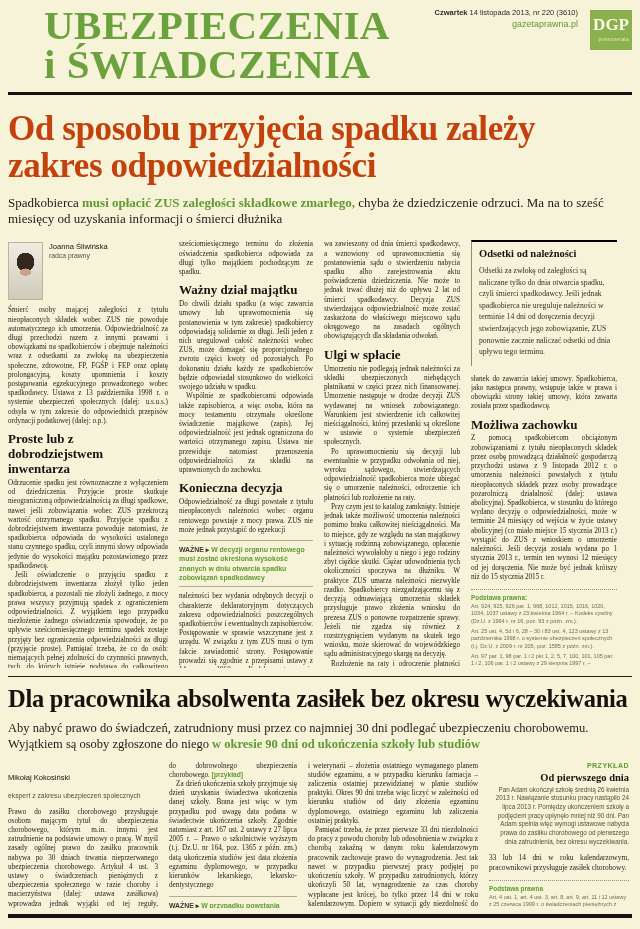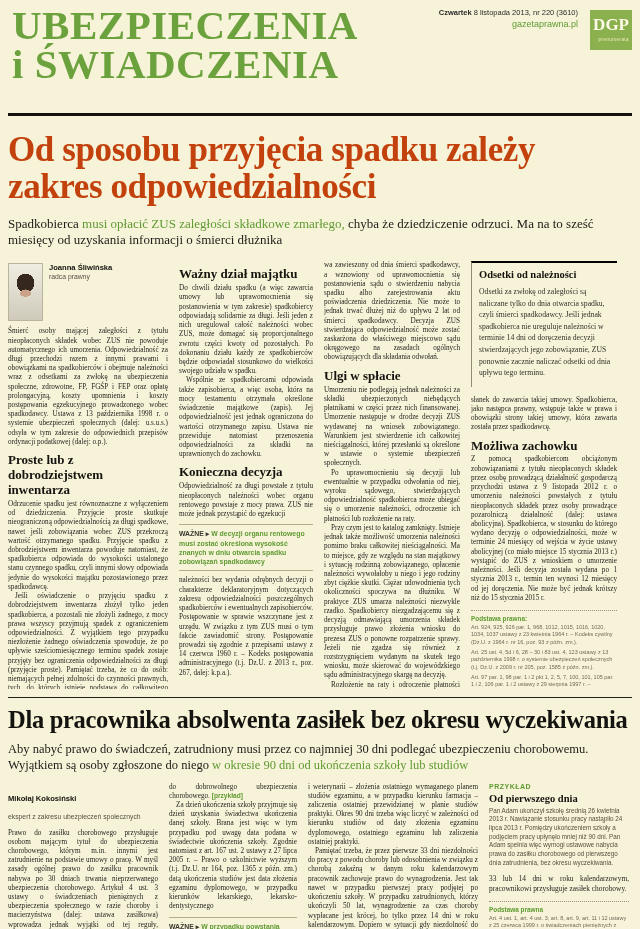--- a/index.html
+++ b/index.html
@@ -1,52 +1,52 @@
 <!DOCTYPE html>
 <html lang="pl"><head>
 <meta charset="utf-8">
 <style>
   html,body{margin:0;padding:0;}
   .page{position:relative;width:640px;height:929px;background:#f7f3d8;overflow:hidden;
         font-family:"Liberation Serif",serif;color:#262421;box-sizing:border-box;padding:0 8px;}
   
-  .masthead{position:relative;height:113px;}
+  .masthead{position:relative;height:92px;margin-left:32px;}
   .mast-title{position:absolute;left:4px;top:6px;color:#6ca23e;font-weight:bold;
               font-size:41px;line-height:.95;letter-spacing:.5px;}
   .mast-right{position:absolute;right:54px;top:8px;text-align:right;font-family:"Liberation Sans",sans-serif;}
   .dateline{font-size:7.5px;color:#2b2b2b;}
   .dateline b{font-weight:bold;}
   .site{font-size:9px;color:#5f9a32;margin-top:2px;}
   .logo{position:absolute;right:0;top:10px;width:42px;height:40px;background:#8ab14e;
         text-align:right;box-sizing:border-box;padding:3px 3px 0 0;}
   .logo-dgp{font-family:Liberation Serif, serif;color:#fdfbe8;font-size:17px;font-weight:bold;line-height:1.4;}
   .logo-sub{font-family:"Liberation Sans",sans-serif;color:#f0e8c0;font-size:4.6px;letter-spacing:.4px;}
   .mast-rule{height:3px;background:#15130f;margin:0 0 0 0;}
   
   .headline1{font-size:35px;line-height:1.05;font-weight:bold;color:#c2410c;
              letter-spacing:-.4px;margin:16px 0 10px 0;max-width:620px;}
   .standfirst{font-size:13px;line-height:1.3;color:#1d1b18;margin:0 0 12px 0;}
-  .green-b{color:#5f9a32;font-weight:normal;}
+  .green-b{color:#5f9a32;font-weight:bold;}
   
   .cols{display:flex;gap:11px;}
   .cols-top{height:428px;overflow:hidden;}
   .tcol{flex:none;overflow:hidden;text-align:justify;}
   .c1{width:160px;} .c2{width:134px;} .c3{width:136px;} .c4{width:146px;}
   .body-p{font-size:7.2px;line-height:1.28;margin:0 0 3px 0;}
   .body-p + .body-p{text-indent:7px;margin-top:-3px;}
   .colhead{font-family:"Liberation Serif",serif;font-weight:bold;font-size:13px;
            line-height:1.15;margin:6px 0 2px 0;text-align:left;color:#15130f;}
   
   .author{display:flex;gap:6px;margin:2px 0 6px 0;font-family:"Liberation Sans",sans-serif;text-align:left;}
   .photo{width:33px;height:56px;flex:none;border:1px solid #b9b49a;
          background:
            radial-gradient(ellipse 9px 6px at 50% 52%, #caa289 60%, rgba(0,0,0,0) 61%),
            radial-gradient(ellipse 14px 15px at 50% 34%, #35261e 62%, rgba(0,0,0,0) 63%),
            linear-gradient(#efece2,#cfcaba);}
-  .author-name{font-weight:bold;font-size:7.6px;color:#15130f;}
+  .author-name{font-weight:normal;font-size:7.6px;color:#15130f;}
   .author-role{font-size:6.8px;color:#555044;margin-top:1px;}
   .author-sm{display:block;margin:4px 0 6px 0;font-family:"Liberation Sans",sans-serif;text-align:left;}
   
   .wazne{border-top:1px solid #b3ad8f;border-bottom:1px solid #b3ad8f;
          padding:4px 0;margin:5px 0;font-family:"Liberation Sans",sans-serif;
          font-size:6.9px;line-height:1.35;font-weight:bold;color:#5f9a32;text-align:left;}
   .wazne-label{color:#3a372f;}
   
   .sidebox{border-top:2px solid #000000;border-left:1px solid #8f8a70;
            padding:6px 0 8px 7px;margin-bottom:9px;text-align:left;}
@@ -59,40 +59,40 @@
   .legal-item{font-size:5.5px;line-height:1.35;color:#6f6a58;margin:0 0 2.5px 0;}
   
   .article-divider{height:1px;background:#23201a;margin:8px 0 0 0;}
   .headline2{font-size:24.5px;line-height:1.05;font-weight:bold;color:#15130f;
              letter-spacing:-.3px;margin:9px 0 8px 0;}
   .standfirst2{font-size:12.5px;line-height:1.3;color:#1d1b18;margin:0 0 9px 0;}
   .cols-bottom{height:146px;overflow:hidden;}
   .b1{width:150px;} .b2{width:128px;} .b3{width:170px;} .b4{width:140px;}
   .marker{color:#5f9a32;font-weight:bold;font-family:"Liberation Sans",sans-serif;font-size:6.6px;}
   
-  .example{text-align:left;}
+  .example{text-align:right;}
   .example-label{font-family:"Liberation Sans",sans-serif;font-weight:bold;font-size:7px;
                  letter-spacing:.5px;color:#5f9a32;margin:0 0 3px 0;}
   .example-title{font-size:10.5px;font-weight:bold;color:#15130f;margin:0 0 3px 0;}
   .example-text{font-family:"Liberation Sans",sans-serif;font-size:6.3px;line-height:1.38;color:#55503f;}
   .after-box{margin-top:7px;font-size:7.4px;line-height:1.3;}
   .bottom-rule{height:4px;background:#15130f;margin-top:6px;}
 </style>
 </head>
 <body>
 
 <div class="page">
 
   <header class="masthead">
     <div class="mast-title">
       <div>UBEZPIECZENIA</div>
       <div>i ŚWIADCZENIA</div>
     </div>
     <div class="mast-right">
-      <div class="dateline"><b>Czwartek</b><span> 8 listopada 2013, nr 220 (3610)</span></div>
+      <div class="dateline"><b>Czwartek</b><span> 14 listopada 2013, nr 220 (3610)</span></div>
       <div class="site">gazetaprawna.pl</div>
     </div>
     <div class="logo">
       <div class="logo-dgp">DGP</div>
       <div class="logo-sub">prenumerata</div>
     </div>
   </header>
   <div class="mast-rule"></div>
 
   <section>
@@ -109,20 +109,21 @@
             <div class="author-role">radca prawny</div>
           </div>
         </div>
         <p class="body-p">Śmierć osoby mającej zaległości z tytułu nieopłaconych składek wobec ZUS nie powoduje automatycznego ich umorzenia. Odpowiedzialność za długi przechodzi razem z innymi prawami i obowiązkami na spadkobierców i obejmuje należności wraz z odsetkami za zwłokę na ubezpieczenia społeczne, zdrowotne, FP, FGŚP i FEP oraz opłatę prolongacyjną, koszty upomnienia i koszty postępowania egzekucyjnego prowadzonego wobec spadkodawcy. Ustawa z 13 października 1998 r. o systemie ubezpieczeń społecznych (dalej: u.s.u.s.) odsyła w tym zakresie do odpowiednich przepisów ordynacji podatkowej (dalej: o.p.).</p>
         <h3 class="colhead">Proste lub z dobrodziejstwem inwentarza</h3>
         <p class="body-p">Odrzucenie spadku jest równoznaczne z wyłączeniem od dziedziczenia. Przyjęcie proste skutkuje nieograniczoną odpowiedzialnością za długi spadkowe, nawet jeśli zobowiązania wobec ZUS przekroczą wartość otrzymanego spadku. Przyjęcie spadku z dobrodziejstwem inwentarza powoduje natomiast, że spadkobierca odpowiada do wysokości ustalonego stanu czynnego spadku, czyli innymi słowy odpowiada jedynie do wysokości majątku pozostawionego przez spadkodawcę.</p>
         <p class="body-p">Jeśli oświadczenie o przyjęciu spadku z dobrodziejstwem inwentarza złożył tylko jeden spadkobierca, a pozostali nie złożyli żadnego, z mocy prawa wszyscy przyjmują spadek z ograniczeniem odpowiedzialności. Z wyjątkiem tego przypadku niezłożenie żadnego oświadczenia spowoduje, że po upływie sześciomiesięcznego terminu spadek zostaje przyjęty bez ograniczenia odpowiedzialności za długi (przyjęcie proste). Pamiętać trzeba, że co do osób: niemających pełnej zdolności do czynności prawnych, tych, do których istnieje podstawa do całkowitego ubezwłasnowolnienia i prawnych, brak oświadczenia o przyjęciu lub odrzuceniu spadku powoduje, że ten zawsze uważa się za przyjęty z dobrodziejstwem inwentarza. W trakcie biegu</p>
       </div>
 
       <div class="tcol c2">
+        <p class="body-p">sześciomiesięcznego terminu do złożenia oświadczenia spadkobierca odpowiada za długi tylko majątkiem pochodzącym ze spadku.</p>
         <h3 class="colhead">Ważny dział majątku</h3>
         <p class="body-p">Do chwili działu spadku (a więc zawarcia umowy lub uprawomocnienia się postanowienia w tym zakresie) spadkobiercy odpowiadają solidarnie za długi. Jeśli jeden z nich uregulował całość należności wobec ZUS, może domagać się proporcjonalnego zwrotu części kwoty od pozostałych. Po dokonaniu działu każdy ze spadkobierców będzie odpowiadał stosunkowo do wielkości swojego udziału w spadku.</p>
         <p class="body-p">Wspólnie ze spadkobiercami odpowiada także zapisobierca, a więc osoba, która na mocy testamentu otrzymała określone świadczenie majątkowe (zapis). Jej odpowiedzialność jest jednak ograniczona do wartości otrzymanego zapisu. Ustawa nie przewiduje natomiast przenoszenia odpowiedzialności za składki na uprawnionych do zachowku.</p>
         <h3 class="colhead">Konieczna decyzja</h3>
         <p class="body-p">Odpowiedzialność za długi powstałe z tytułu nieopłaconych należności wobec organu rentowego powstaje z mocy prawa. ZUS nie może jednak przystąpić do egzekucji</p>
         <div class="wazne"><span class="wazne-label">WAŻNE ▸</span><span> W decyzji organu rentowego musi zostać określona wysokość znanych w dniu otwarcia spadku zobowiązań spadkodawcy</span></div>
         <p class="body-p">należności bez wydania odrębnych decyzji o charakterze deklaratoryjnym dotyczących zakresu odpowiedzialności poszczególnych spadkobierców i ewentualnych zapisobierców. Postępowanie w sprawie wszczynane jest z urzędu. W związku z tym ZUS musi o tym fakcie zawiadomić strony. Postępowanie prowadzi się zgodnie z przepisami ustawy z 14 czerwca 1960 r. – Kodeks postępowania administracyjnego (t.j. Dz.U. z 2013 r., poz. 267, dalej: k.p.a.).</p>
 
       </div>
 

